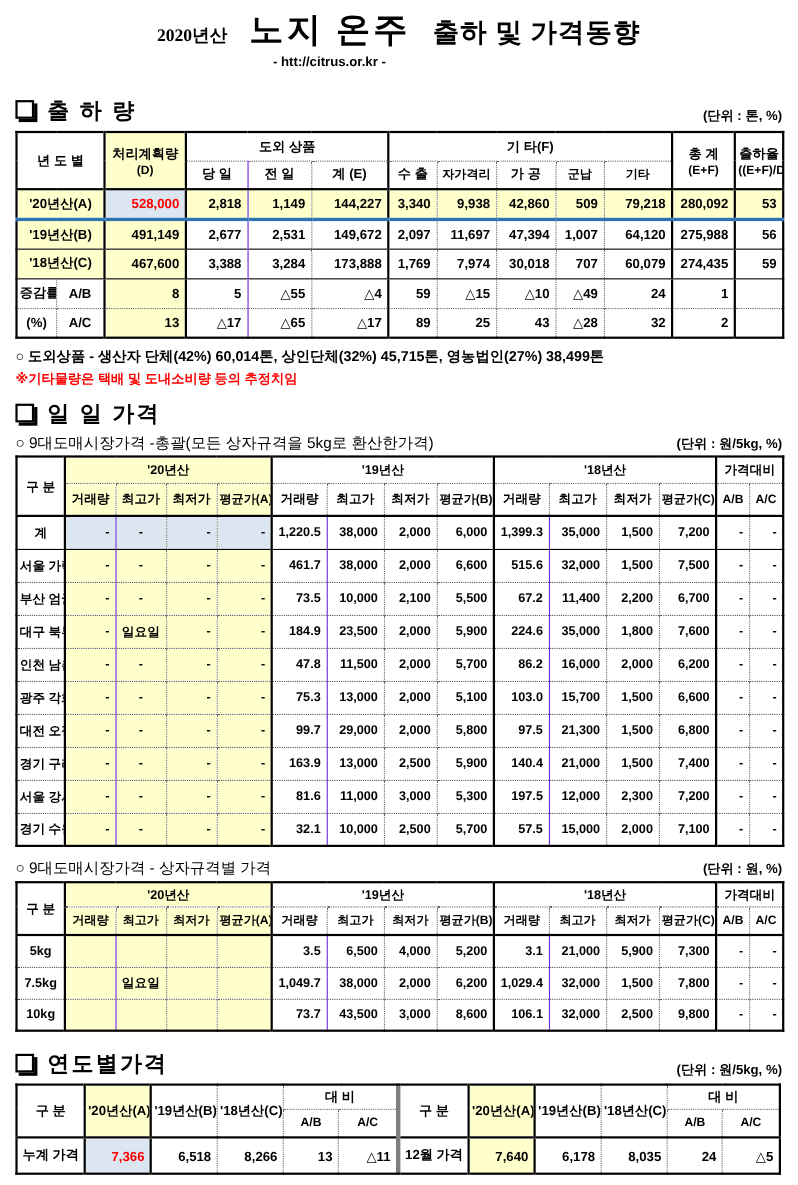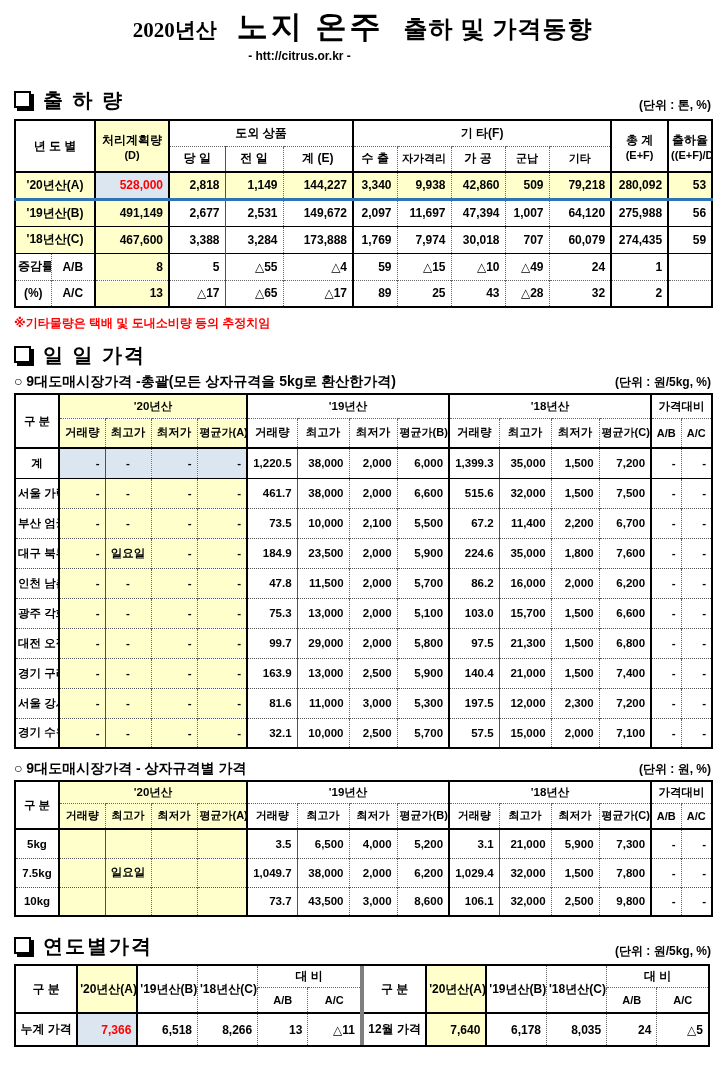--- a/index.html
+++ b/index.html
@@ -2,33 +2,33 @@
 <html lang="ko"><head>
 <meta charset="utf-8">
 <style>
   html,body{margin:0;padding:0;background:#fff;color:#000;
     font-family:"Liberation Sans","DejaVu Sans",sans-serif;}
   body{width:725px;height:1077px;overflow:hidden;box-sizing:border-box;padding:6px 14px 0 14px;}
   
   .doc-header{text-align:center;}
   .title-line{display:flex;justify-content:center;align-items:baseline;gap:20px;
     font-family:"Liberation Serif","DejaVu Serif",serif;font-weight:bold;}
-  .title-year{font-size:21px;}
+  .title-year{font-size:16px;}
   .title-product{font-size:31px;letter-spacing:3px;}
   .title-suffix{font-size:24px;letter-spacing:1px;}
   .title-url{font-size:12px;font-weight:bold;margin-top:1px;transform:translateX(-63px);}
   .date-note{text-align:right;font-size:13px;font-weight:bold;margin-top:6px;}
   
   .section-row{display:flex;justify-content:space-between;align-items:flex-end;margin-top:24px;}
   .section-title{display:flex;align-items:center;gap:9px;font-size:20px;font-weight:bold;letter-spacing:2px;}
   .sq{display:inline-block;width:13px;height:13px;background:#fff;border:2px solid #000;
     box-shadow:3px 3px 0 0 #000;margin-right:3px;margin-bottom:3px;}
   .unit{font-size:12px;font-weight:bold;}
   .caption-row{display:flex;justify-content:space-between;align-items:flex-end;margin-top:9px;}
-  .caption{font-size:14px;font-weight:bold;}
+  .caption{font-size:14px;font-weight:normal;}
   
   table{border-collapse:collapse;table-layout:fixed;width:697px;font-weight:bold;}
   table{border:2px solid #000;}
   th,td{padding:0 5px;overflow:hidden;white-space:nowrap;font-weight:bold;}
   th{text-align:center;padding:0 2px;}
   td{text-align:right;}
   td.ctr{text-align:center;}
   .sl{border-left:2px solid #000;}
   .tl{border-left:1px solid #6d28d9;margin-top:17px;}
   .dl{border-left:1px dotted #666;}
@@ -205,20 +205,21 @@
       <td class="dl">43</td>
       <td class="dl">△28</td>
       <td class="dl">32</td>
       <td class="sl">2</td>
       <td class="sl"></td>
     </tr>
   </tbody>
 </table>
 
 <div class="notes">
+  <div>○ 도외상품 - 생산자 단체(42%) 60,014톤,   상인단체(32%) 45,715톤,   영농법인(27%) 38,499톤</div>
   <div class="note-red">※기타물량은 택배 및 도내소비량 등의 추정치임</div>
 </div>
 
 <div class="section-row" style="margin-top:10px;">
   <div class="section-title">
     <span class="sq"></span>
     <span>일 일 가격</span>
   </div>
 </div>
 <div class="caption-row" style="margin-top:4px;">

